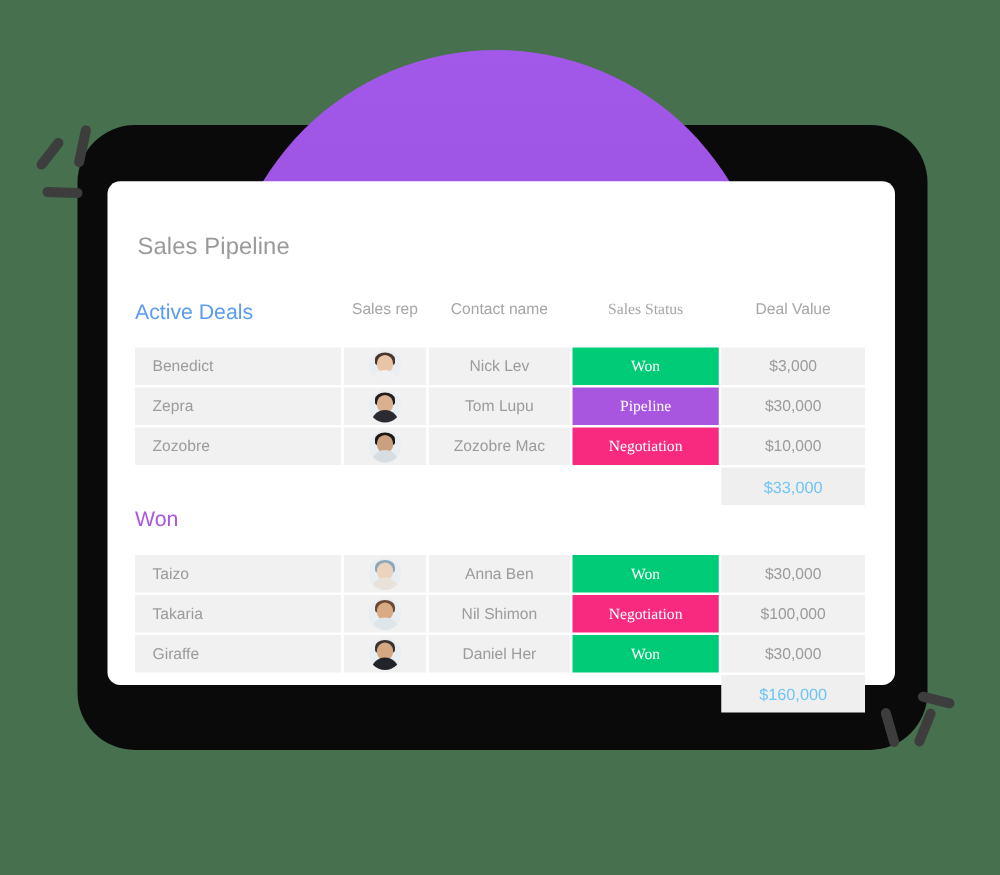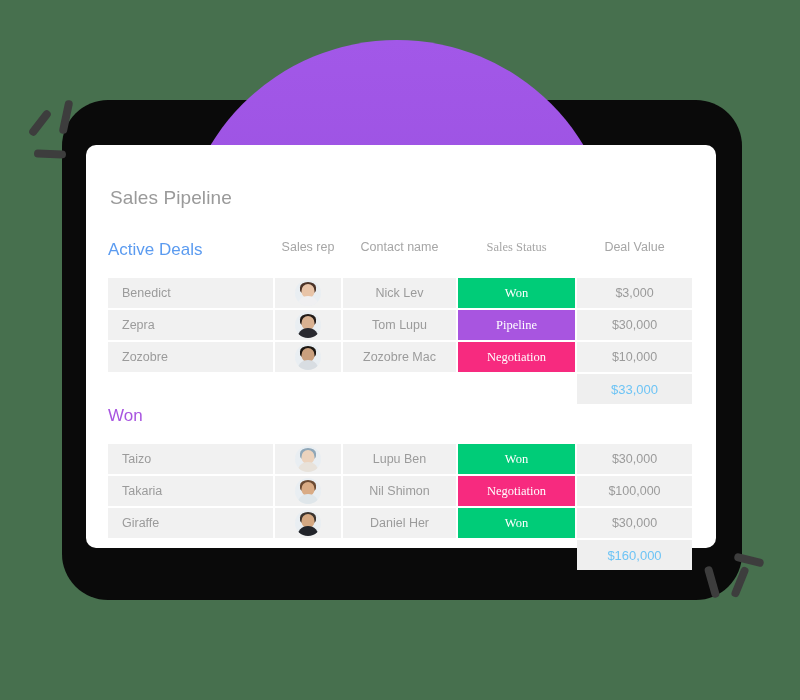--- a/index.html
+++ b/index.html
@@ -332,21 +332,21 @@
           <div class="cell name c-name">Taizo</div>
           <div class="gap"></div>
           <div class="cell c-avatar">
             <div class="avatar">
               <div class="hair" style="background: rgb(143, 167, 184);"></div>
               <div class="head" style="background: rgb(236, 211, 189);"></div>
               <div class="body" style="background: rgb(232, 226, 218);"></div>
             </div>
           </div>
           <div class="gap"></div>
-          <div class="cell c-contact">Lupu Ben</div>
+          <div class="cell c-contact">Anna Ben</div>
           <div class="gap"></div>
           <div class="c-status">
             <div class="status won" style="background: rgb(0, 204, 120);">Won</div>
           </div>
           <div class="gap"></div>
           <div class="cell c-value">$30,000</div>
         </div>
         <div class="row">
           <div class="cell name c-name">Takaria</div>
           <div class="gap"></div>

